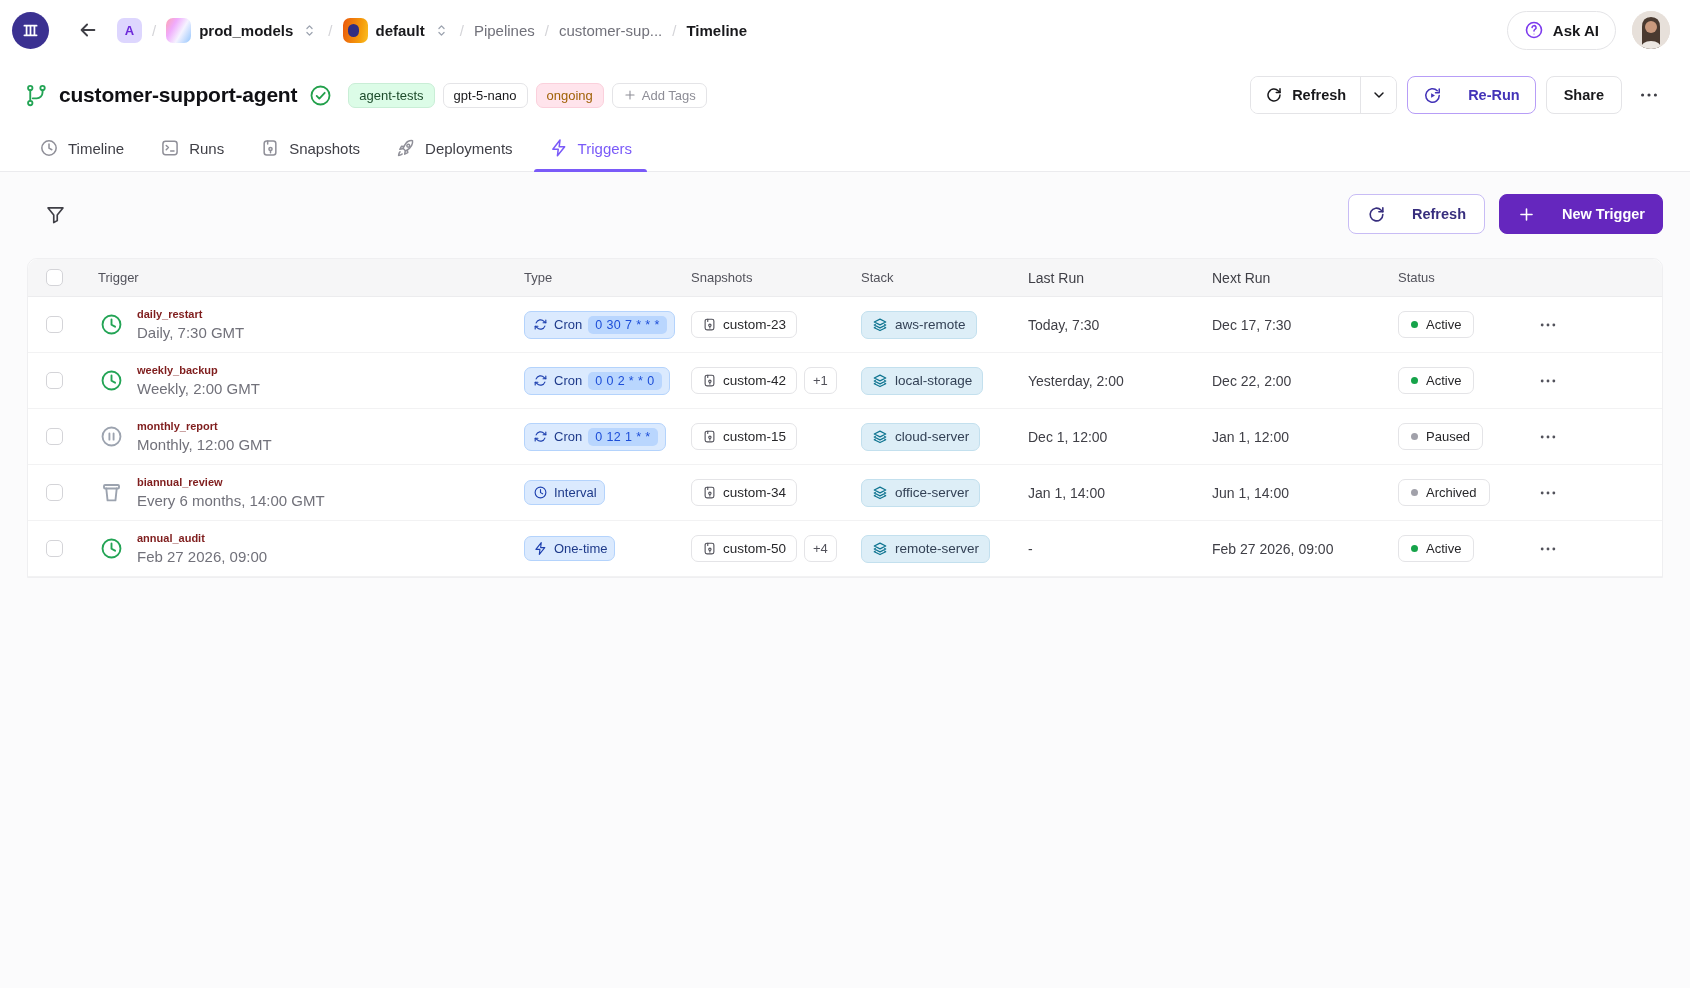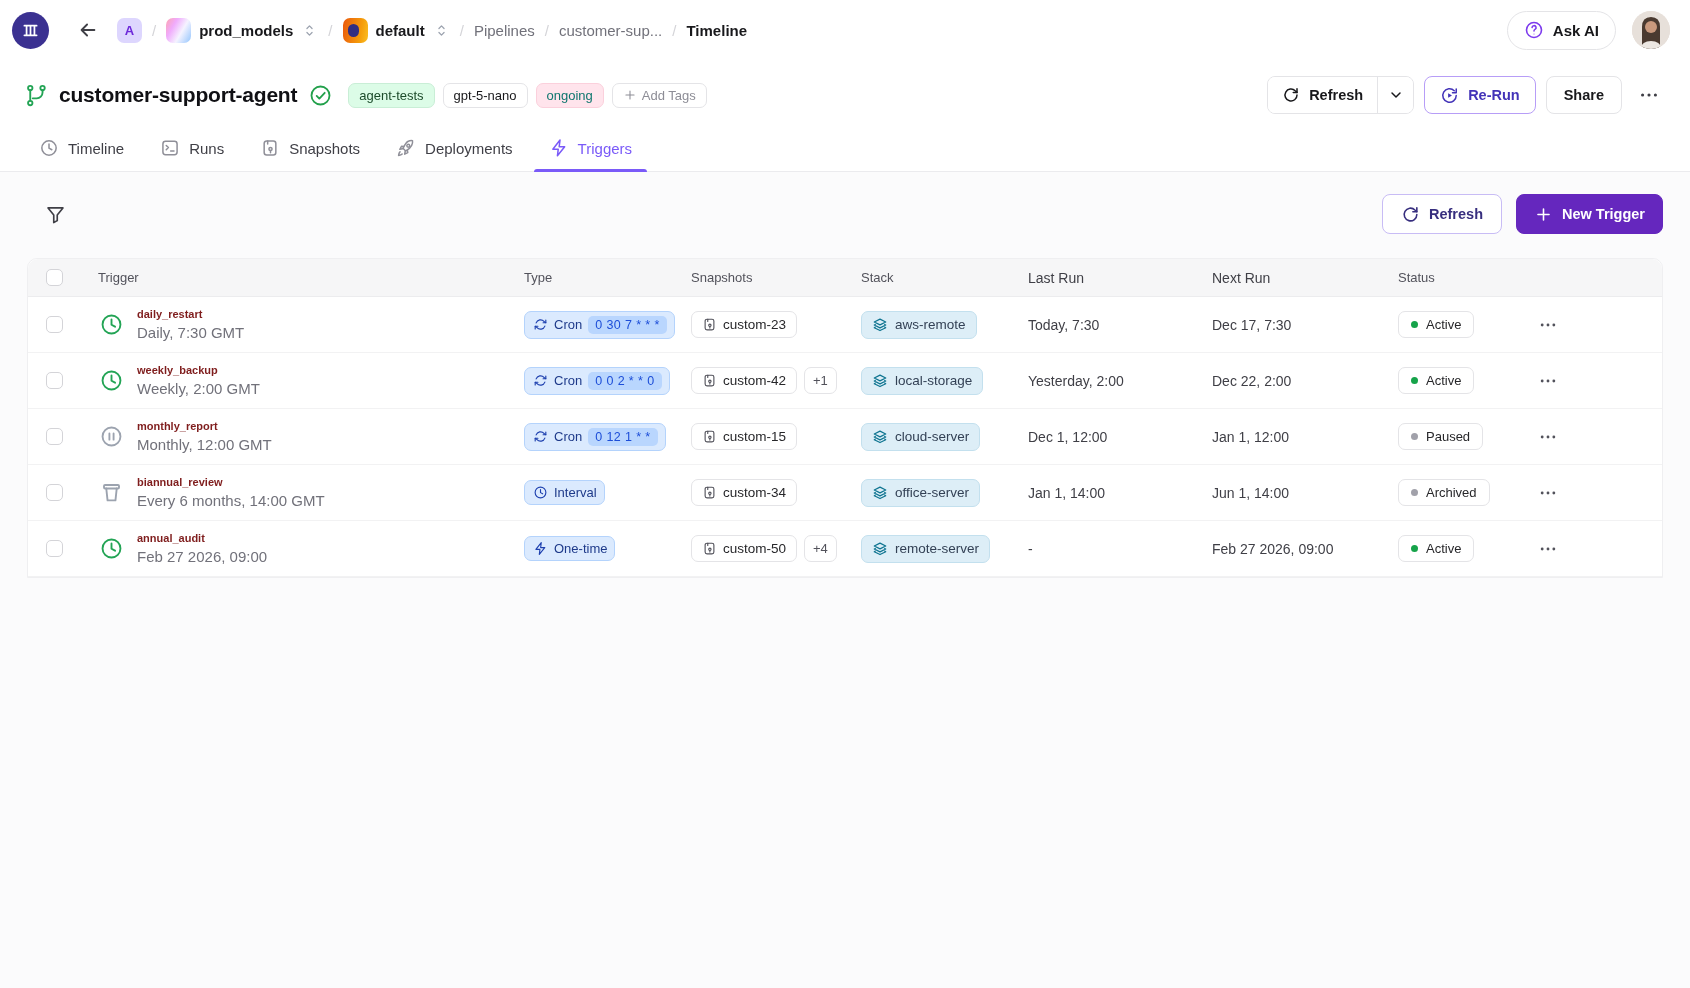--- a/index.html
+++ b/index.html
@@ -33,24 +33,24 @@
   
   .page-head { flex:0 0 auto; background:#fff; border-bottom:1px solid #ebebee; }
   .head-row { display:flex; align-items:center; padding:16px 24px 10px 24px; }
   .pipe-icon { color:#23a455; display:flex; margin-right:10px; }
   h1.title { font-size:21px; font-weight:700; letter-spacing:-0.2px; color:#101014; }
   .check { color:#22a04b; display:flex; margin-left:12px; }
   .tags { display:flex; align-items:center; gap:8px; margin-left:16px; }
   .tag { height:25px; display:inline-flex; align-items:center; gap:5px; padding:0 10px; border-radius:7px; font-size:13px; font-weight:500; cursor:pointer; border:1px solid transparent; }
   .tag.green { background:#dcfce7; border-color:#c9eed6; color:#1c4b2a; }
   .tag.plain { background:#fff; border-color:#e4e4e7; color:#18181b; }
-  .tag.pink  { background:#ffe4ec; border-color:#fbd0dc; color:#0f766e; }
+  .tag.pink  { background:#ffe4ec; border-color:#fbd0dc; color:#a16207; }
   .tag.add   { background:#fff; border-color:#e4e4e7; color:#8d8d96; }
   .head-actions { margin-left:auto; display:flex; align-items:center; gap:10px; }
-  .btn { height:38px; border-radius:8px; display:inline-flex; align-items:center; gap:9px; font-size:14.5px; font-weight:700; cursor:pointer; font-family:inherit; background:#fff; border:1px solid #e4e4e7; color:#18181b; }
+  .btn { height:38px; border-radius:8px; display:inline-flex; align-items:center; gap:26px; font-size:14.5px; font-weight:700; cursor:pointer; font-family:inherit; background:#fff; border:1px solid #e4e4e7; color:#18181b; }
   .split { display:flex; align-items:stretch; border:1px solid #e4e4e7; border-radius:8px; overflow:hidden; height:38px; background:#fff; }
   .split .seg-main { display:flex; align-items:center; gap:9px; padding:0 14px; font-size:14.5px; font-weight:700; cursor:pointer; color:#18181b; background:#fff; border:none; font-family:inherit; }
   .split .seg-caret { display:flex; align-items:center; justify-content:center; width:36px; border:none; border-left:1px solid #e4e4e7; background:#fff; cursor:pointer; color:#18181b; }
   .btn.rerun { border-color:#b79df7; color:#4333b8; padding:0 15px; }
   .btn.share { padding:0 17px; }
   .more-dots { color:#3f3f46; background:none; border:none; cursor:pointer; display:flex; padding:0 6px; }
 
   .tabs { display:flex; align-items:flex-end; padding:2px 24px 0 24px; gap:6px; }
   .tab { display:flex; align-items:center; gap:9px; padding:12px 15px 13px 15px; font-size:15px; font-weight:500; color:#3f3f46; cursor:pointer; position:relative; background:none; border:none; font-family:inherit; }
   .tab .t-ico { color:#8f8f98; display:flex; }

